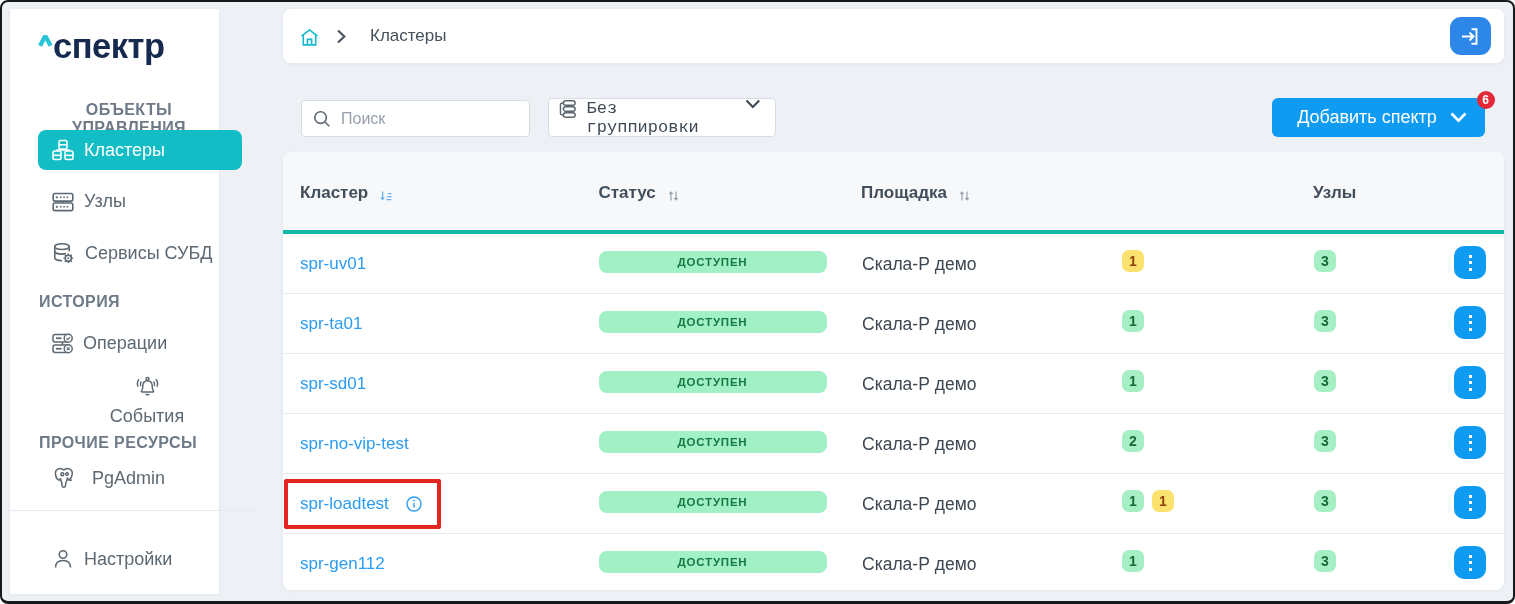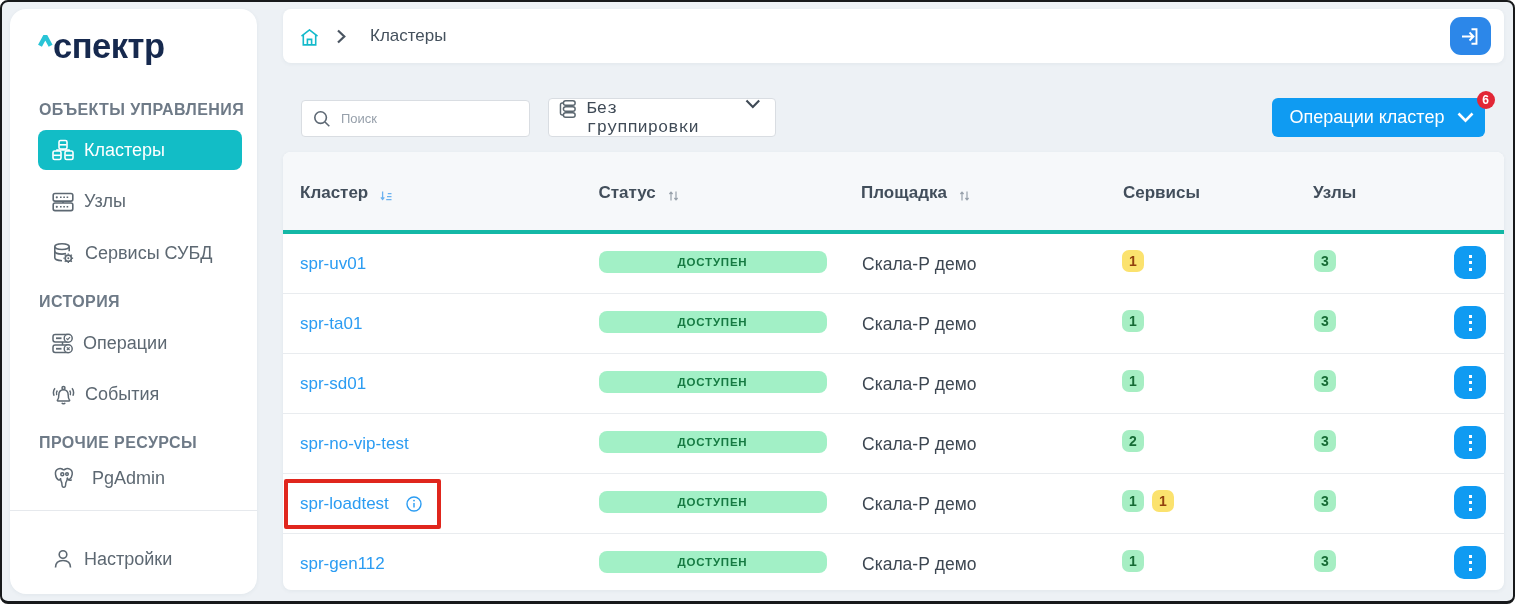--- a/index.html
+++ b/index.html
@@ -2,42 +2,42 @@
 <html><head>
 <meta charset="utf-8">
 <style>
 * { margin:0; padding:0; box-sizing:border-box; }
 html,body { width:1515px; height:604px; background:#fff; overflow:hidden;
   font-family:"Liberation Sans", sans-serif; }
 .bg { position:absolute; inset:1px; background:#edf1f5; border-radius:8px; }
 .frame-border { position:absolute; inset:0px; border-width:2.5px 2.5px 3.2px 2.5px; border-style:solid; border-color:#17191b; border-radius:8px; z-index:99; pointer-events:none; }
 
 
-.sidebar { position:absolute; left:10px; top:9px; width:247px; height:585px;
-  background:#fff; border-radius:16px; box-shadow:0 1px 4px rgba(40,60,80,.06);text-align:center; }
+.sidebar { position:absolute; left:10px; top:9px; width:209px; height:585px;
+  background:#fff; border-radius:0; box-shadow:0 1px 4px rgba(40,60,80,.06);text-align:center; }
 .logo { position:absolute; left:27px; top:17px; height:40px; }
 .sec { position:absolute; left:29px; font-size:16px; font-weight:700; color:#6e7a87; letter-spacing:.4px; }
 .item { position:absolute; left:28px; width:204px; height:40px; display:flex; align-items:center;
   padding-left:14px; gap:10px; font-size:18px; color:#5d6872; }
 .item svg { flex:0 0 auto; }
 .item.active { background:#12bdc6; border-radius:8px; color:#fff; }
 .sb-divider { position:absolute; left:0px; top:501px; width:247px; height:1px; background:#e6e9ed; }
 
 
 .topbar { position:absolute; left:283px; top:9px; width:1221px; height:54px;
   background:#fff; border-radius:8px; box-shadow:0 1px 4px rgba(40,60,80,.06); }
 .crumb-text { position:absolute; left:370px; top:9px; height:54px; display:flex; align-items:center;
   font-size:17px; color:#45515d; }
 .login-btn { position:absolute; left:1450px; top:17px; width:41px; height:38px;
   background:#2c87e9; border-radius:11px; display:flex; align-items:center; justify-content:center; }
 
 
 .search { position:absolute; left:301px; top:100px; width:229px; height:37px; background:#fff;
   border:1px solid #d9dde2; border-radius:4px; display:flex; align-items:center; padding-left:11px; gap:10px; }
-.search .ph { font-size:13px; color:#97a0ab; }
+.search .ph { font-size:16px; color:#97a0ab; }
 .dropdown { position:absolute; left:548px; top:98px; width:228px; height:39px; background:#fff;
   border:1px solid #d9dde2; border-radius:4px; display:flex; align-items:flex-start; padding-left:10px; gap:9px;font-family:Liberation Mono, monospace; }
 .dropdown .txt { font-size:17px; color:#3f4a56; }
 .dropdown .chev { margin-left:auto; margin-right:14px; }
 .add-btn { position:absolute; left:1272px; top:98px; width:213px; height:39px; background:#0f9bf2;
   border-radius:6px; display:flex; align-items:center; justify-content:center; gap:13px;
   color:#fff; font-size:18px; padding-left:7px; }
 .badge6 { position:absolute; left:1476.5px; top:90.5px; width:18px; height:18px; border-radius:50%;
   background:#e22736; color:#fff; font-size:12px; font-weight:700; display:flex; align-items:center;
   justify-content:center; z-index:5; }
@@ -129,21 +129,21 @@
       <line x1="4" y1="15.75" x2="9.5" y2="15.75" stroke-width="1.8"></line>
       <line x1="10.5" y1="9" x2="10.5" y2="12"></line>
       <circle cx="16.2" cy="5.25" r="4" fill="#fff"></circle>
       <path d="M14.4 5.3 l1.3 1.3 2.3-2.5" stroke-width="1.2"></path>
       <circle cx="16.2" cy="15.75" r="4" fill="#fff"></circle>
       <path d="M14.8 14.35 l2.8 2.8 M17.6 14.35 l-2.8 2.8" stroke-width="1.2"></path>
     </svg>
     <span>Операции</span>
   </div>
 
-  <div class="item" style="top:365px;">
+  <div class="item" style="top:365px;flex-direction:column;">
     <svg width="23" height="22" viewBox="0 0 23 22" fill="none" stroke="#5d6872" stroke-width="1.5">
       <path d="M5.6 16.9 C5.1 17.3 5.3 18 6 18 L17 18 C17.7 18 17.9 17.3 17.4 16.9 C16.5 16.1 16.2 14.8 16.2 12 C16.2 8.7 14.2 6.7 11.5 6.7 C8.8 6.7 6.8 8.7 6.8 12 C6.8 14.8 6.5 16.1 5.6 16.9 Z"></path>
       <path d="M9.9 19.7 a1.7 1.7 0 0 0 3.2 0"></path>
       <circle cx="11.5" cy="4.9" r="1.5"></circle>
       <path d="M5.4 7.5 C4.3 8.7 4.1 10.6 4.7 12.1 M17.6 7.5 C18.7 8.7 18.9 10.6 18.3 12.1" stroke-width="1.5"></path>
       <path d="M3 5.2 C1.4 7.2 1.1 10.3 2.1 12.8 M20 5.2 C21.6 7.2 21.9 10.3 20.9 12.8" stroke-width="1.5"></path>
     </svg>
     <span>События</span>
   </div>
 
@@ -204,21 +204,21 @@
     <rect x="4.5" y="7.7" width="12" height="4.6" rx="2.3"></rect>
     <rect x="4.5" y="13.9" width="12" height="4.6" rx="2.3"></rect>
     <path d="M4.5 3.8 H3.2 C2.1 3.8 1.5 4.5 1.5 5.6 V14.4 C1.5 15.5 2.1 16.2 3.2 16.2 H4.5"></path>
   </svg>
   <span class="txt">Без группировки</span>
   <svg class="chev" width="16" height="10" viewBox="0 0 16 10" fill="none" stroke="#3f4a56" stroke-width="2.2">
     <path d="M1.5 1.5 L8 8 L14.5 1.5"></path>
   </svg>
 </div>
 <div class="add-btn">
-  <span>Операции кластер</span>
+  <span>Добавить спектр</span>
   <svg width="17" height="11" viewBox="0 0 17 11" fill="none" stroke="#fff" stroke-width="2.6">
     <path d="M1.5 1.5 L8.5 8.6 L15.5 1.5"></path>
   </svg>
 </div>
 <div class="badge6">6</div>
 
 <div class="table">
   <div class="thead">
     <div class="th" style="left:17px;">Кластер
       <svg width="12" height="10" viewBox="0 0 12 10" fill="none" style="margin-top:5px;">
@@ -231,21 +231,20 @@
         <path d="M3 9.5 V1.5 M1.4 3 L3 1.1 L4.6 3"></path>
         <path d="M8 0.5 V8.5 M6.4 7 L8 8.9 L9.6 7"></path>
       </svg>
     </div>
     <div class="th" style="left:578px;">Площадка
       <svg width="11" height="10" viewBox="0 0 11 10" fill="none" stroke="#98a1ab" stroke-width="1.2" style="margin-top:5px;">
         <path d="M3 9.5 V1.5 M1.4 3 L3 1.1 L4.6 3"></path>
         <path d="M8 0.5 V8.5 M6.4 7 L8 8.9 L9.6 7"></path>
       </svg>
     </div>
-    <div class="th" style="left:840px;">Сервисы</div>
     <div class="th" style="left:1030px;">Узлы</div>
   </div>
 
   <div class="row" style="top:82px;">
     <div class="cell" style="left:17px;">
         <span class="link">spr-uv01</span>
       </div>
     <div class="pill">ДОСТУПЕН</div>
     <div class="cell" style="left:579px;">
         <span class="site">Скала-Р демо</span>

